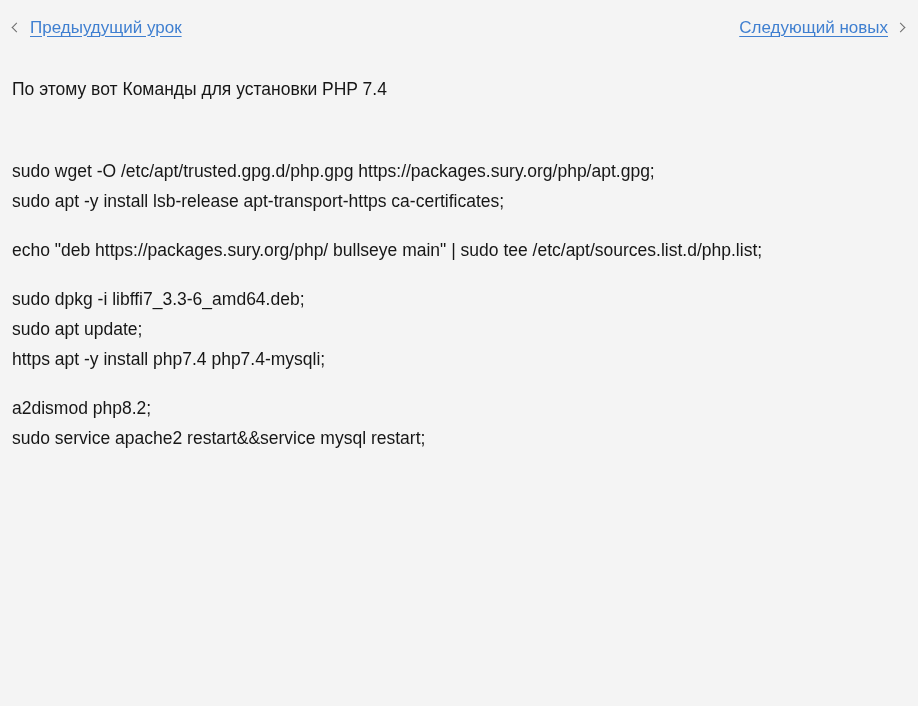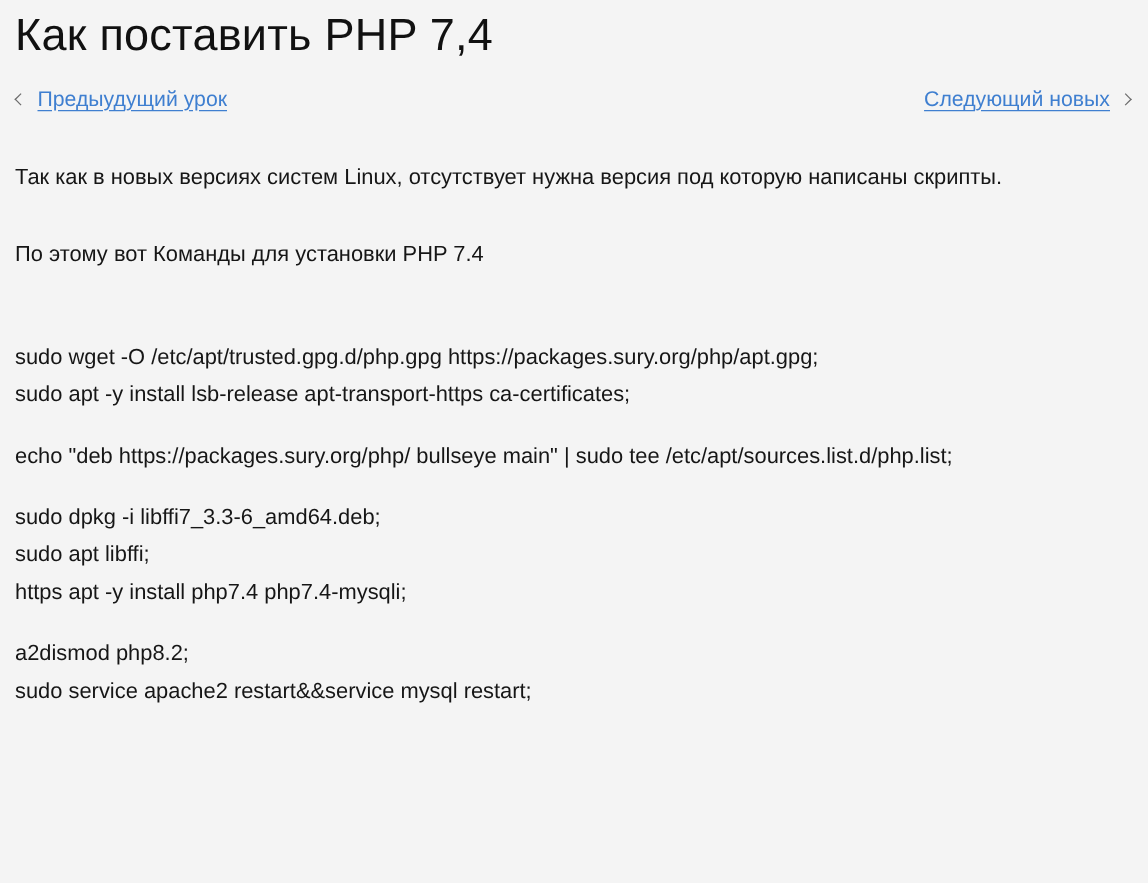--- a/index.html
+++ b/index.html
@@ -94,52 +94,50 @@
   .code-line {
     white-space: pre-wrap;
     word-break: break-word;
   }
 </style>
 </head>
 <body>
 
 <div class="page">
 
-  <h1 class="lesson-title">Как поставить PHP 7,4</h1>
 
   <div class="nav-row">
     <a class="nav-link" href="#">
       <span class="chev left"></span>
       <span class="label">Предыудущий урок</span>
     </a>
     <a class="nav-link" href="#">
       <span class="label">Следующий новых</span>
       <span class="chev right"></span>
     </a>
   </div>
 
   <div class="body-text">
-    <p>Так как в новых версиях систем Linux, отсутствует нужна версия под которую написаны скрипты.</p>
     <p>По этому вот Команды для установки PHP 7.4</p>
   </div>
 
   <div class="code-block">
 
     <div class="code-group">
       <div class="code-line">sudo wget -O /etc/apt/trusted.gpg.d/php.gpg https://packages.sury.org/php/apt.gpg;</div>
       <div class="code-line">sudo apt -y install lsb-release apt-transport-https ca-certificates;</div>
     </div>
 
     <div class="code-group">
       <div class="code-line">echo "deb https://packages.sury.org/php/ bullseye main" | sudo tee /etc/apt/sources.list.d/php.list;</div>
     </div>
 
     <div class="code-group">
       <div class="code-line">sudo dpkg -i libffi7_3.3-6_amd64.deb;</div>
-      <div class="code-line">sudo apt libffi;</div>
+      <div class="code-line">sudo apt update;</div>
       <div class="code-line">https apt -y install php7.4 php7.4-mysqli;</div>
     </div>
 
     <div class="code-group">
       <div class="code-line">a2dismod php8.2;</div>
       <div class="code-line">sudo service apache2 restart&amp;&amp;service mysql restart;</div>
     </div>
 
   </div>
 

